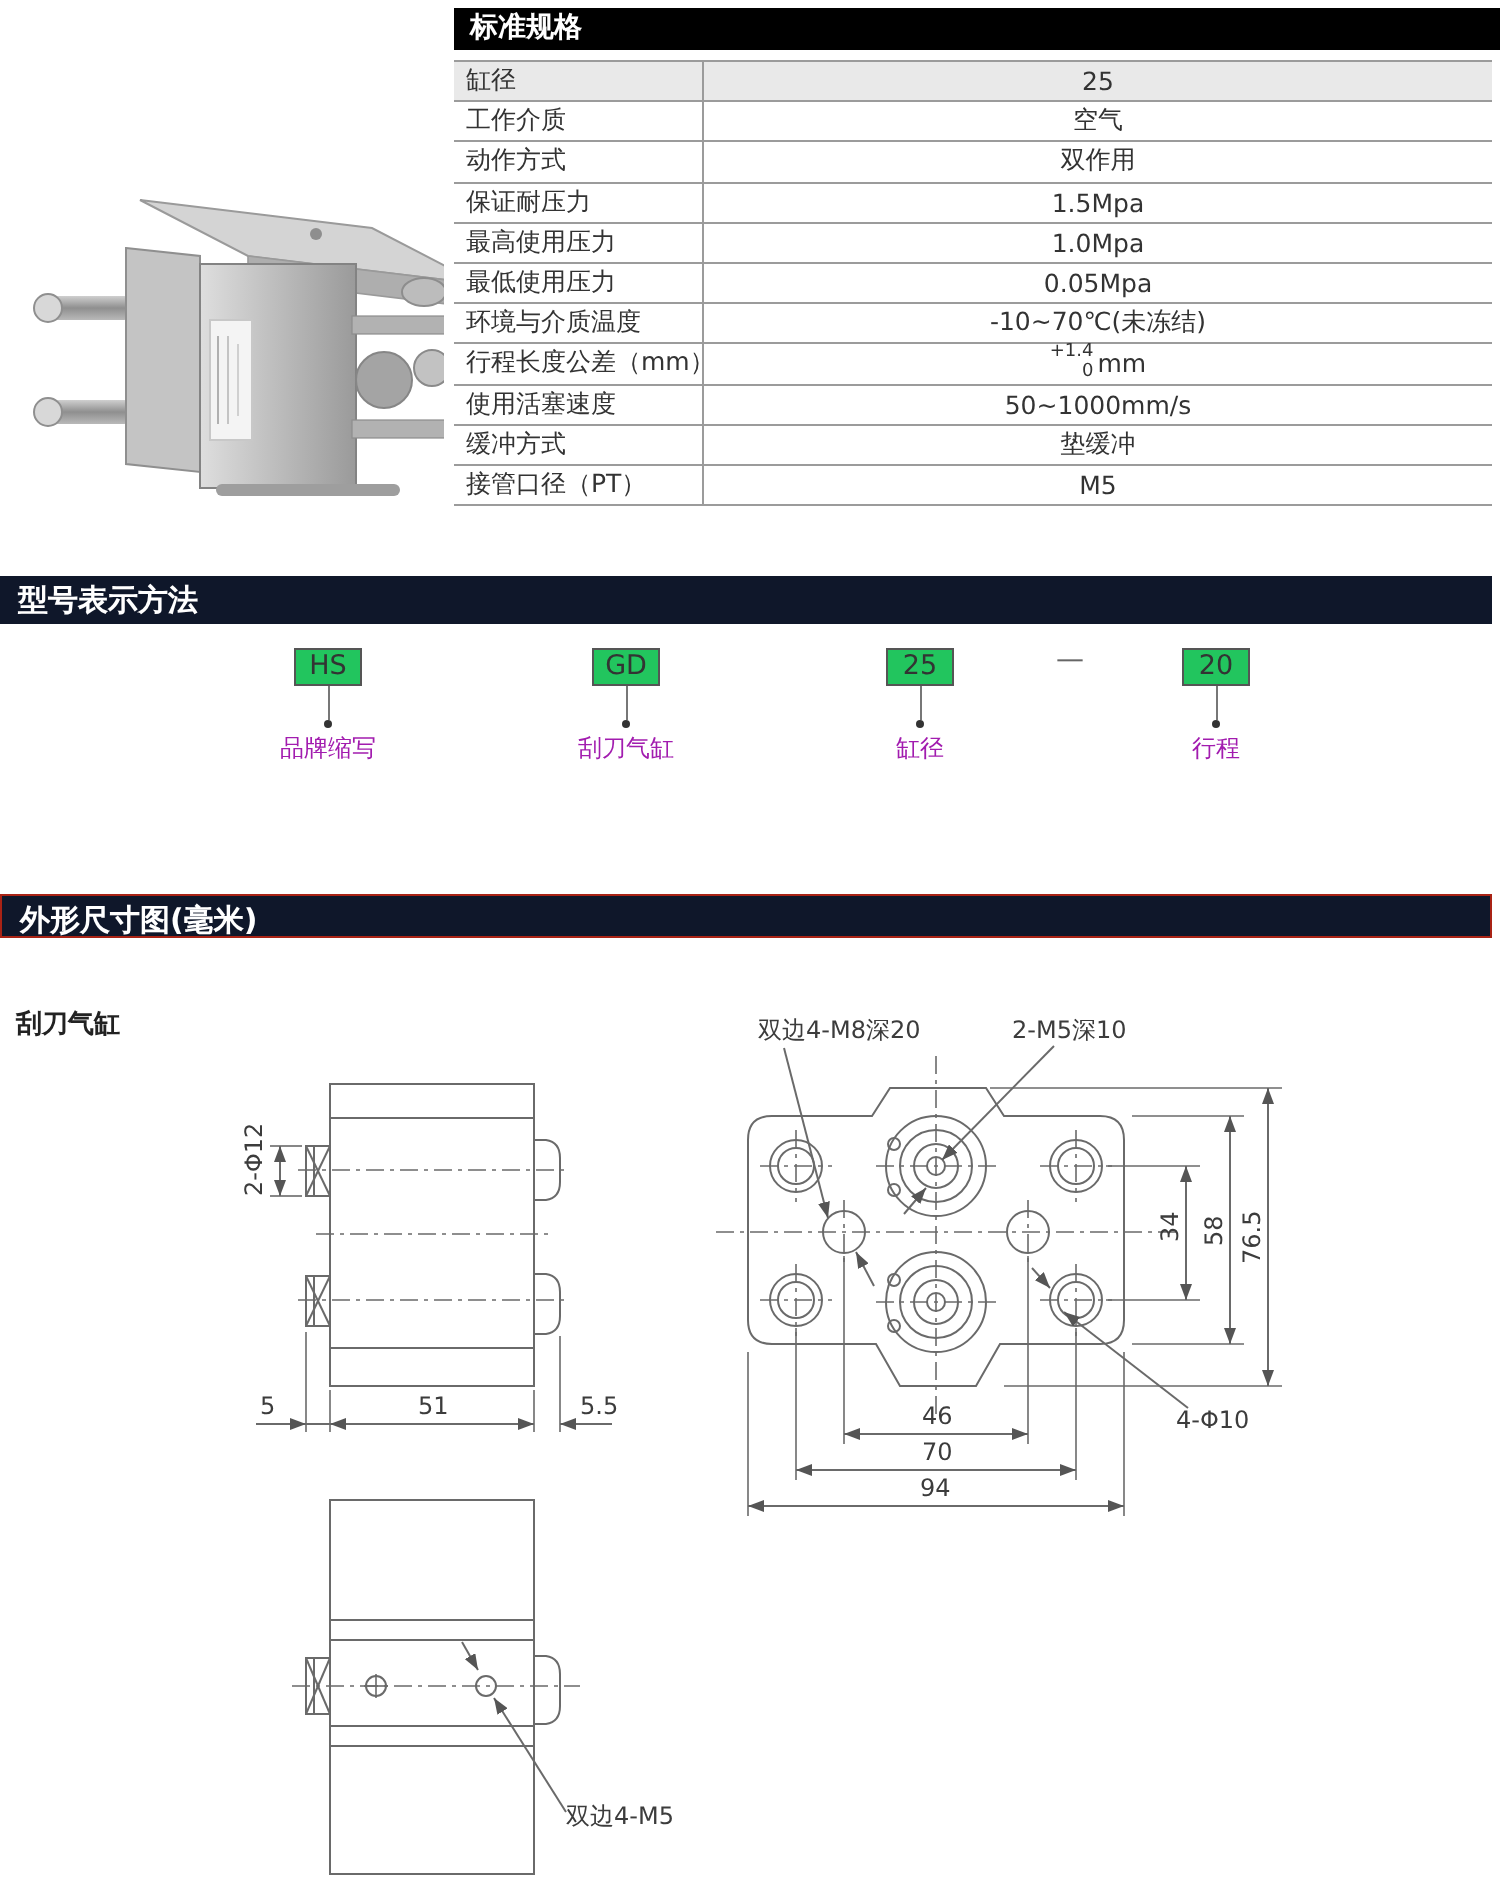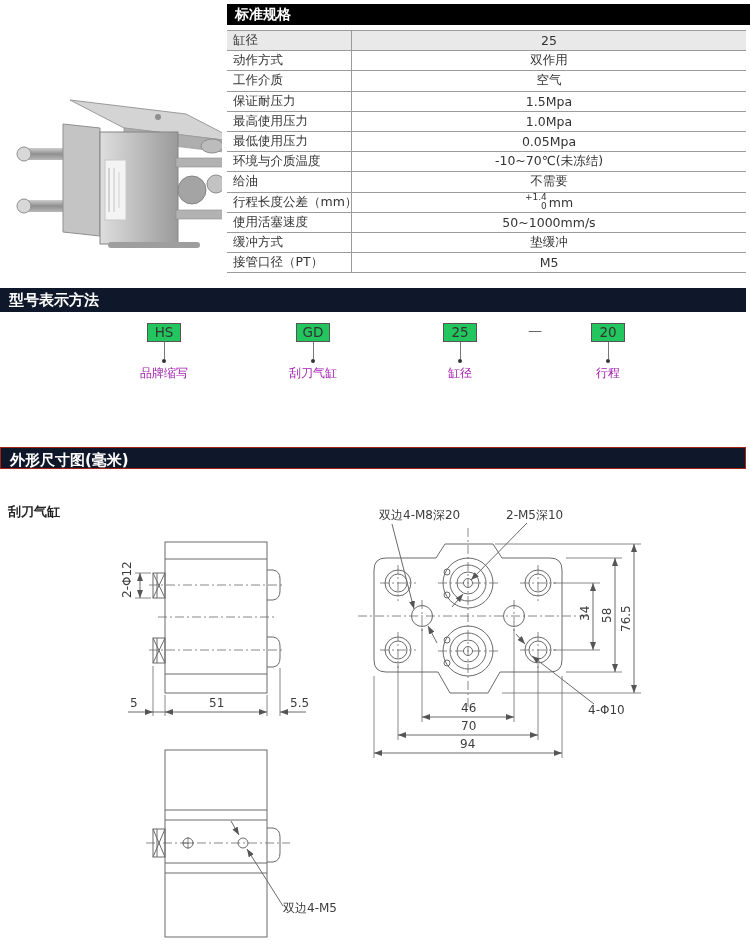--- a/index.html
+++ b/index.html
@@ -81,46 +81,42 @@
     </svg>
   </div>
 
   <div class="spec-header">标准规格</div>
   <div class="spec-table">
       <div class="row alt">
         <div class="cl">缸径</div>
         <div class="cv">25</div>
       </div>
       <div class="row">
+        <div class="cl">工作介质</div>
+        <div class="cv">空气</div>
+      </div>
+      <div class="row">
         <div class="cl">动作方式</div>
         <div class="cv">双作用</div>
       </div>
       <div class="row">
-        <div class="cl">工作介质</div>
-        <div class="cv">空气</div>
-      </div>
-      <div class="row">
         <div class="cl">保证耐压力</div>
         <div class="cv">1.5Mpa</div>
       </div>
       <div class="row">
         <div class="cl">最高使用压力</div>
         <div class="cv">1.0Mpa</div>
       </div>
       <div class="row">
         <div class="cl">最低使用压力</div>
         <div class="cv">0.05Mpa</div>
       </div>
       <div class="row">
         <div class="cl">环境与介质温度</div>
         <div class="cv">-10~70℃(未冻结)</div>
-      </div>
-      <div class="row">
-        <div class="cl">给油</div>
-        <div class="cv">不需要</div>
       </div>
       <div class="row">
         <div class="cl">行程长度公差（mm）</div>
         <div class="cv">
           <span class="tol">
             <span>+1.4</span>
             <span>0</span>
           </span>
           <span>mm</span>
         </div>

